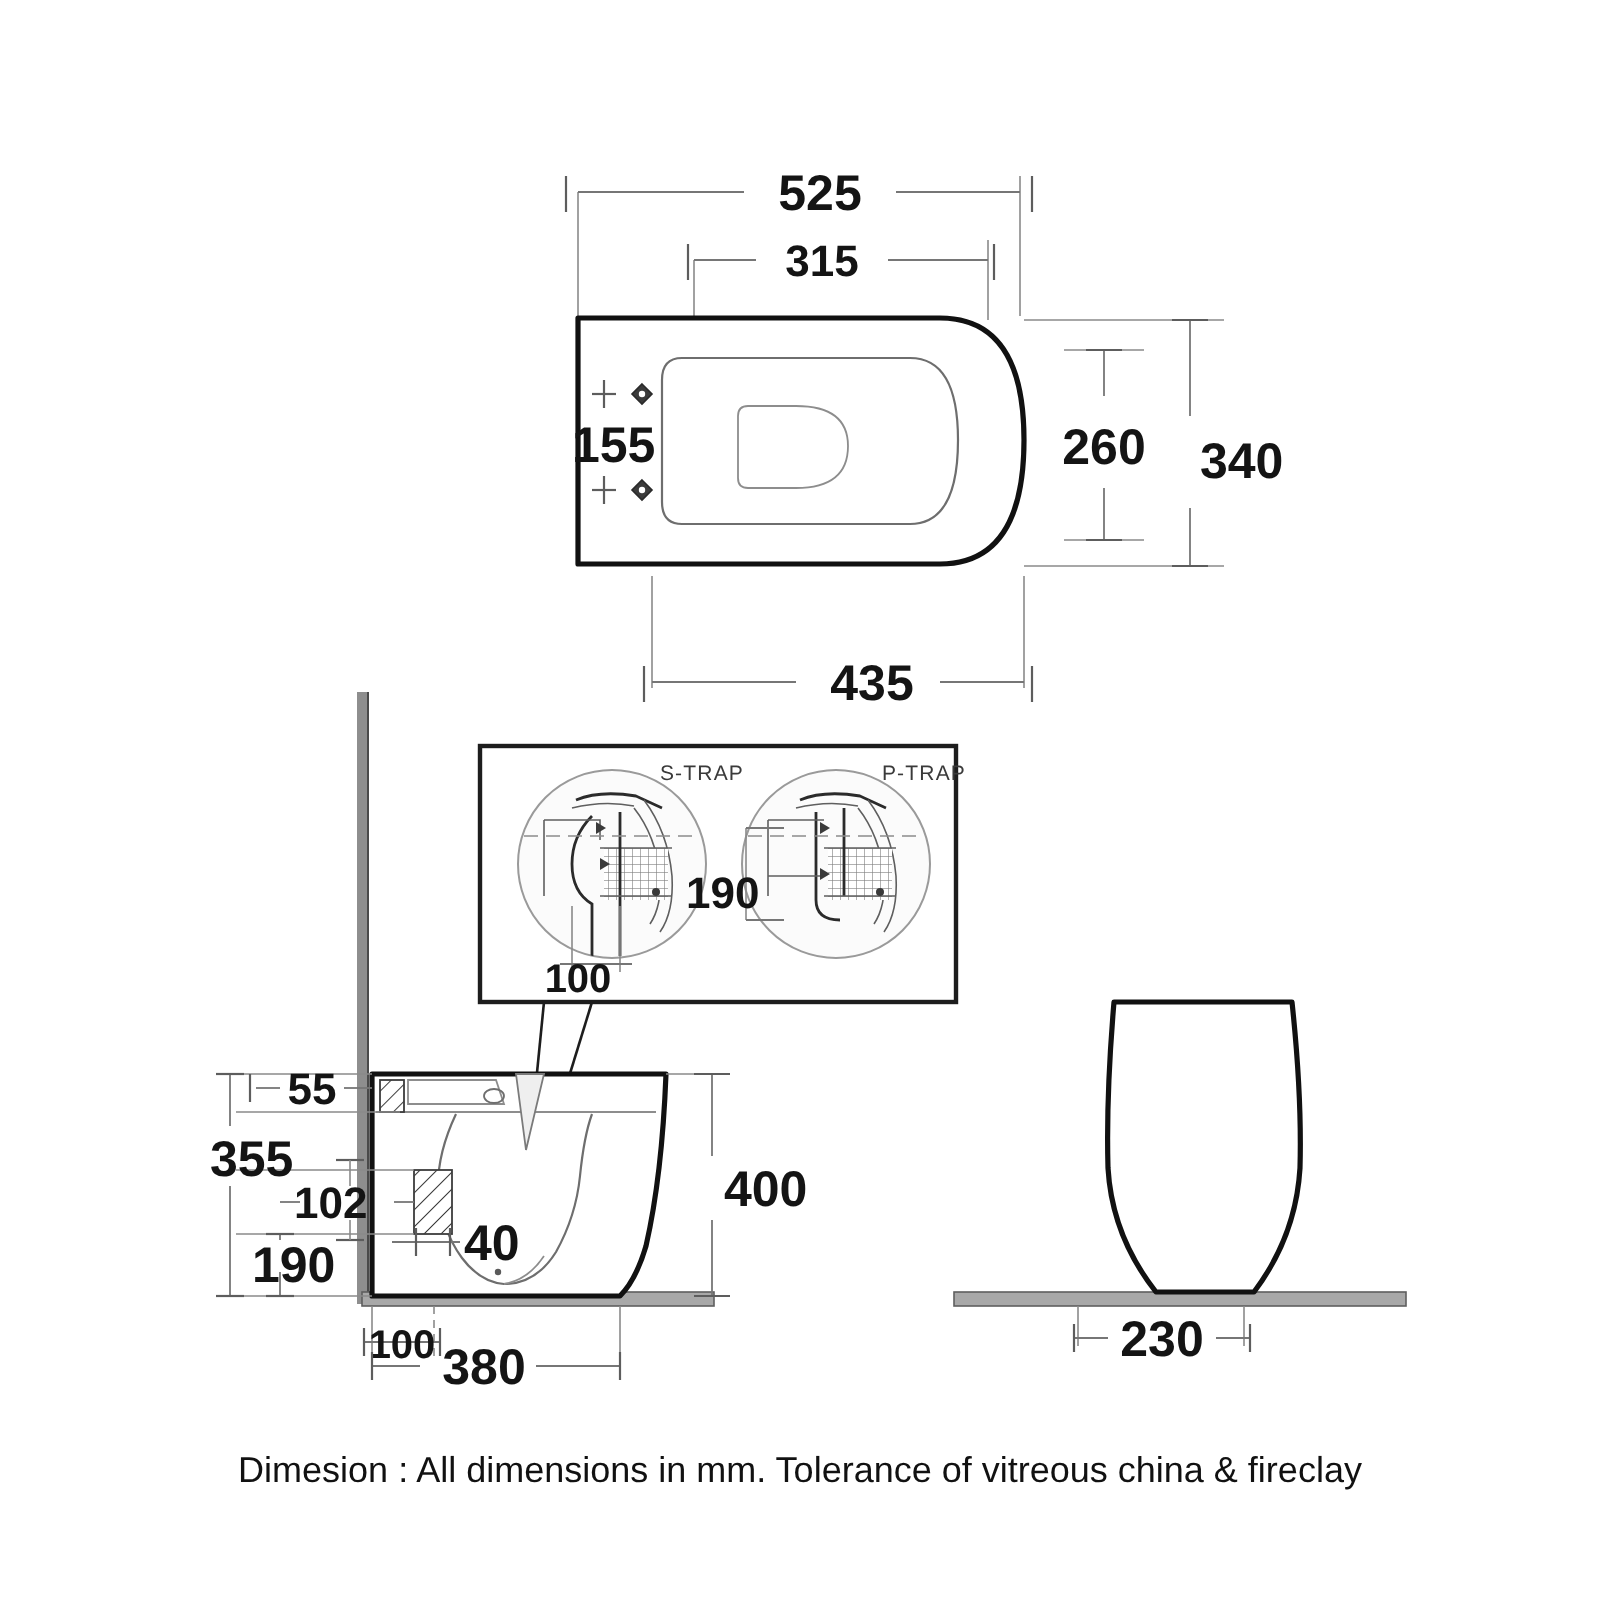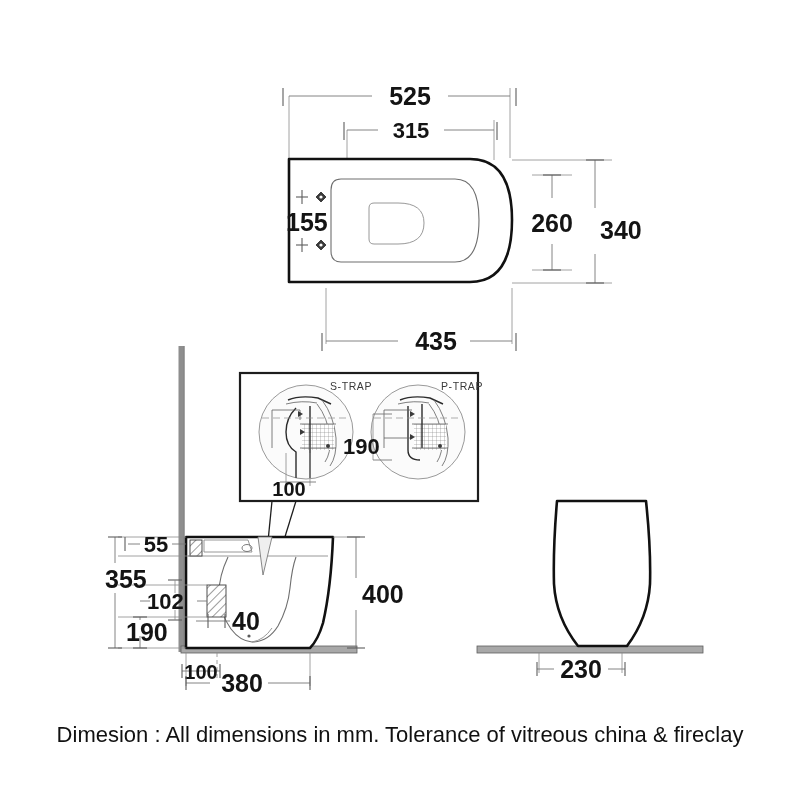--- a/index.html
+++ b/index.html
@@ -126,21 +126,21 @@
   }
   .caption-block {
     position: absolute;
     left: 0;
     top: 672px;
     width: 800px;
     text-align: center;
   }
   .caption-block div {
     font-family: "Liberation Sans", sans-serif;
-    font-size: 22px;
+    font-size: 18px;
     color: #111111;
     line-height: 30px;
     white-space: nowrap;
   }
 </style>
 </head>
 <body>
 
 <div id="drawing-root">
 

